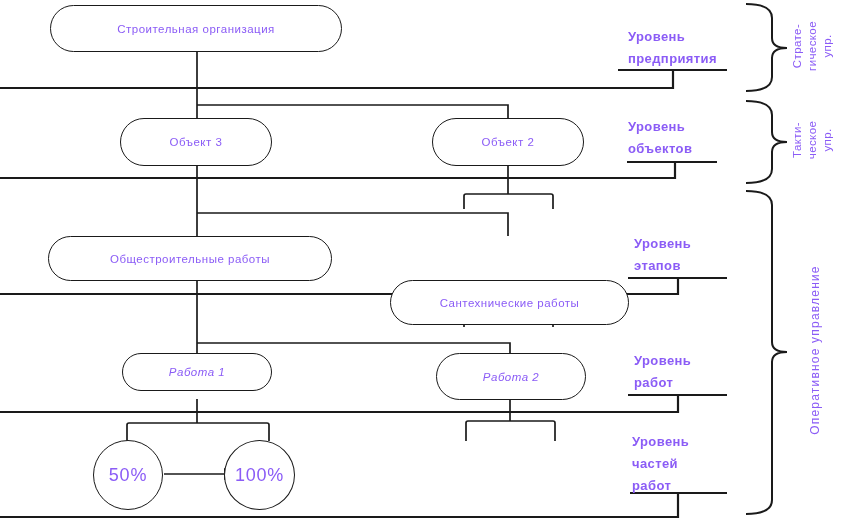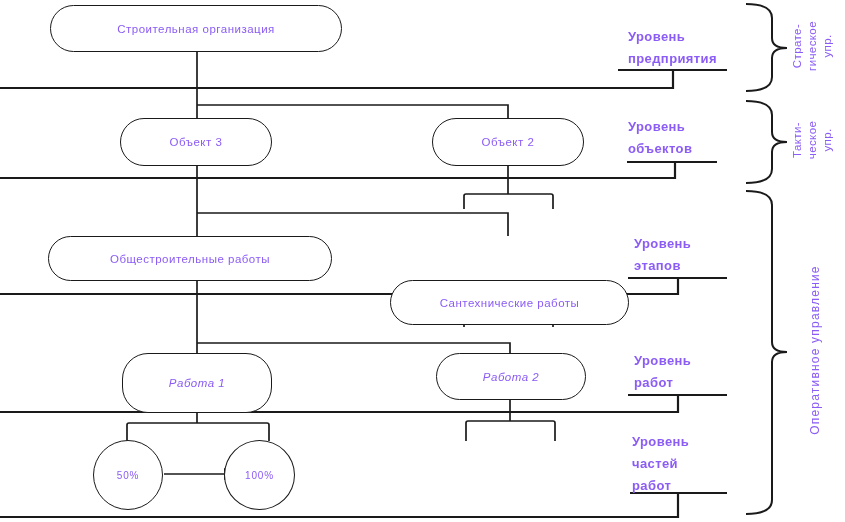--- a/index.html
+++ b/index.html
@@ -7,21 +7,21 @@
     position:relative;width:845px;height:522px;background:#ffffff;
     font-family:"Liberation Sans", sans-serif;color:#8b5cf6;overflow:hidden;
   }
   #lines{position:absolute;left:0;top:0;width:845px;height:522px;}
   .node{
     position:absolute;box-sizing:border-box;border:1.8px solid #1a1a1a;
     background:#fff;display:flex;align-items:center;justify-content:center;
     font-size:11.5px;letter-spacing:.5px;text-align:center;z-index:2;
   }
   .stadium{border-radius:26px;}
-  .circle{border-radius:50%;font-size:10px;letter-spacing:.8px;}
+  .circle{border-radius:50%;font-size:18px;letter-spacing:.8px;}
   .italic{font-style:italic;}
   .lvl{
     position:absolute;font-size:13px;line-height:22px;letter-spacing:.4px;
     white-space:pre-line;z-index:2;font-weight:bold;
   }
   .mgmt{
     position:absolute;font-size:11.5px;line-height:15px;letter-spacing:.4px;
     white-space:pre-line;text-align:center;transform:rotate(-90deg);z-index:2;
     display:flex;align-items:center;justify-content:center;
   }
@@ -66,21 +66,21 @@
   <div class="node stadium" style="left:50px;top:5px;width:292px;height:47px;">Строительная организация</div>
 
   <div class="node stadium" style="left:120px;top:118px;width:152px;height:48px;">Объект 3</div>
 
   <div class="node stadium" style="left:432px;top:118px;width:152px;height:48px;">Объект 2</div>
 
   <div class="node stadium" style="left:48px;top:236px;width:284px;height:45px;">Общестроительные работы</div>
 
   <div class="node stadium" style="left:390px;top:236px;width:239px;height:45px;margin-top:44px;">Сантехнические работы</div>
 
-  <div class="node stadium italic" style="left:122px;top:353px;width:150px;height:60px;">Работа 1</div>
+  <div class="node stadium italic" style="left:122px;top:353px;width:150px;height:38px;">Работа 1</div>
 
   <div class="node stadium italic" style="left:436px;top:353px;width:150px;height:47px;">Работа 2</div>
 
   <div class="node circle" style="left:93px;top:440px;width:70px;height:70px;">50%</div>
 
   <div class="node circle" style="left:224px;top:440px;width:71px;height:70px;">100%</div>
 
   <div class="lvl" style="left:628px;top:26px;">Уровень
 предприятия</div>
   <div class="lvl" style="left:628px;top:116px;">Уровень

